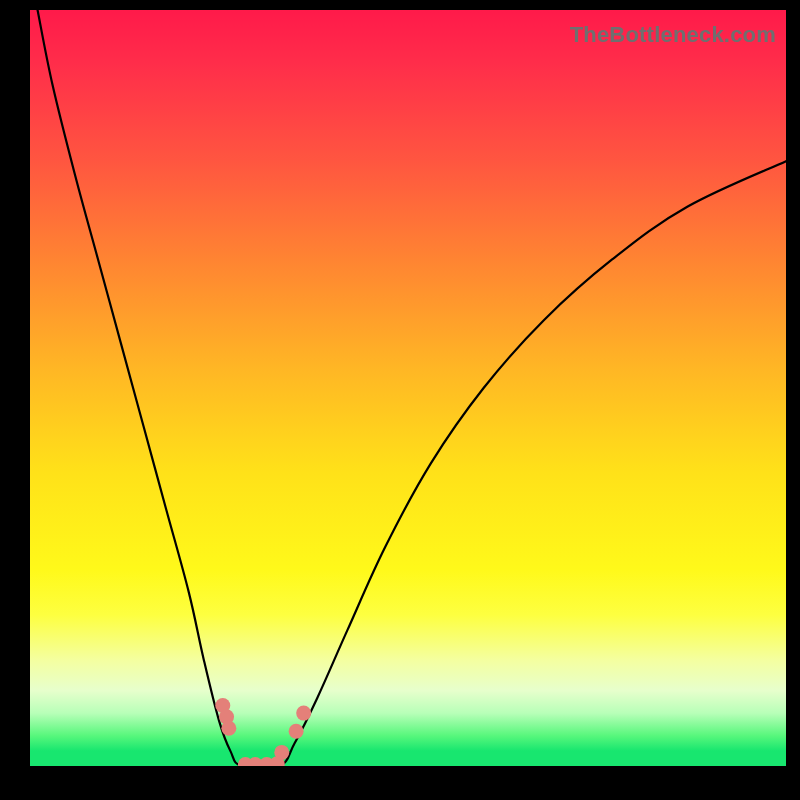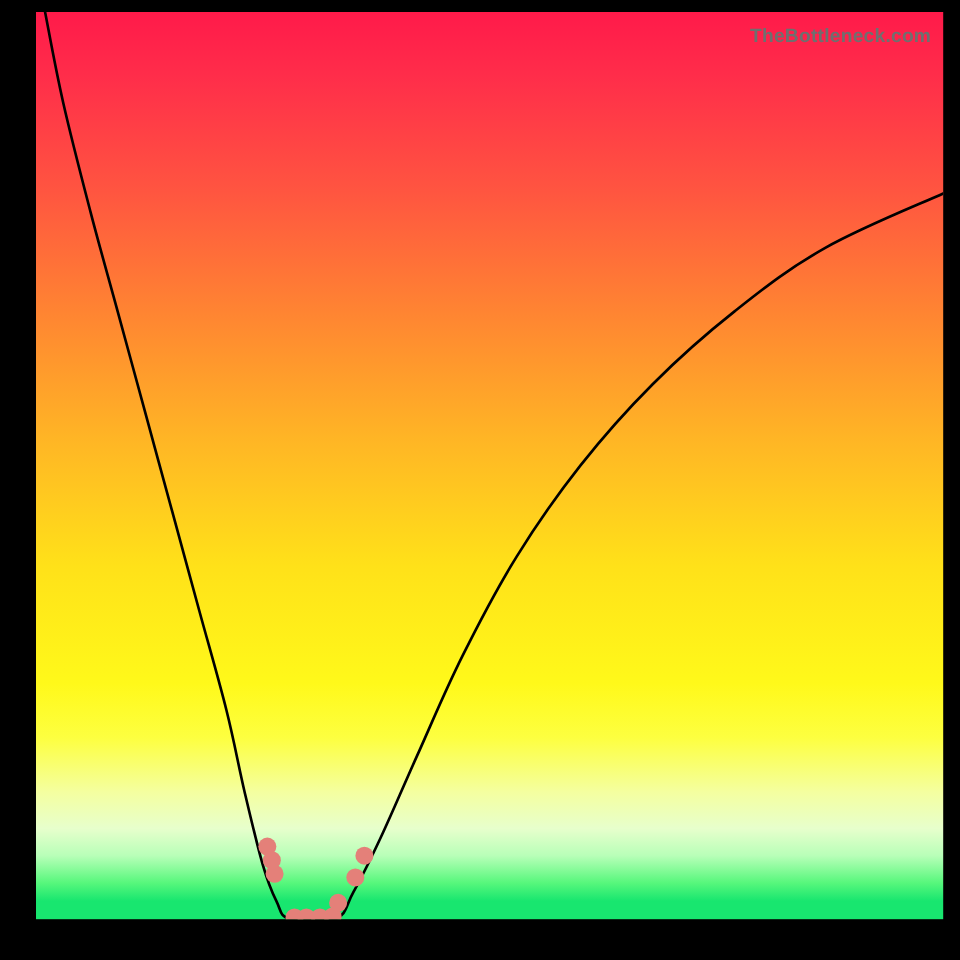--- a/index.html
+++ b/index.html
@@ -31,21 +31,21 @@
       #b8ffb8 93%,
       #57f77c 96%,
       #18e66f 98%,
       #18e66f 100%
     );
   }
   .watermark {
     position: absolute;
     top: 12px;
     right: 10px;
-    font-size: 16px;
+    font-size: 22px;
     font-weight: 600;
     color: #6f6f6f;
     letter-spacing: 0.2px;
     user-select: none;
   }
   svg.curve {
     position: absolute;
     left: 0;
     top: 0;
     width: 756px;

